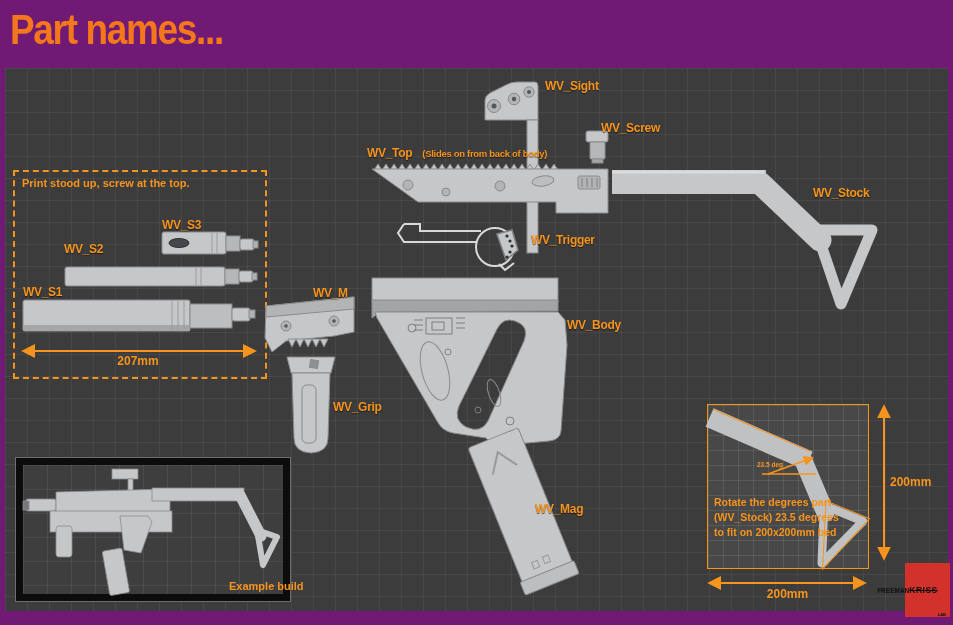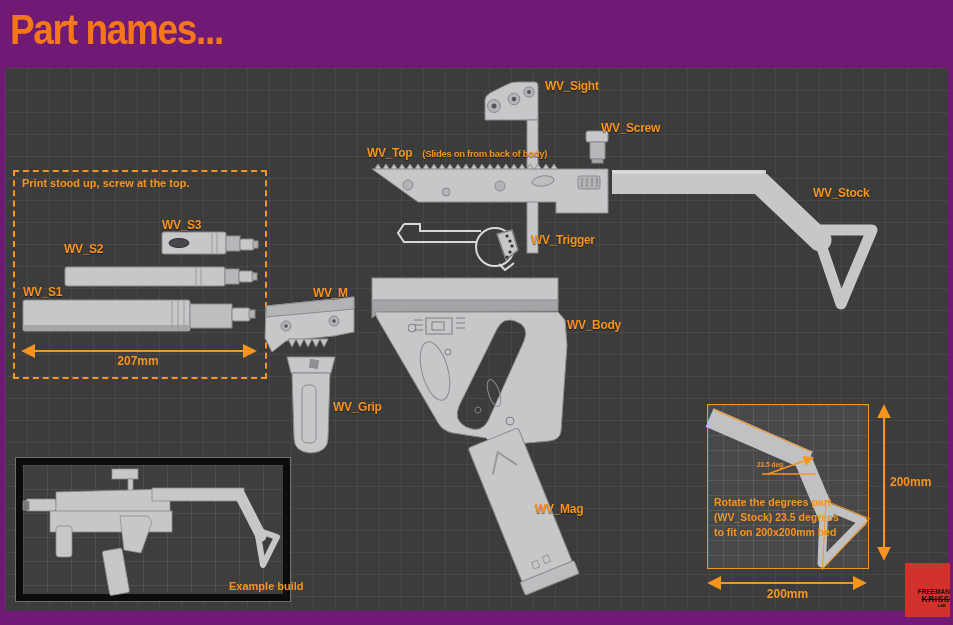--- a/index.html
+++ b/index.html
@@ -52,21 +52,21 @@
   .note-text{position:absolute;left:22px;top:177px;font-size:11px;font-weight:700;color:#F7941D;z-index:4;white-space:nowrap;}
   .dim{position:absolute;color:#F7941D;font-weight:700;font-size:12px;z-index:4;}
   .dim-207{left:13px;top:354px;width:250px;text-align:center;}
   .dim-200v{left:890px;top:475px;}
   .dim-200h{left:707px;top:587px;width:161px;text-align:center;}
   .rot-lines{position:absolute;left:714px;top:495px;z-index:4;color:#F7941D;font-weight:700;font-size:10.5px;line-height:15px;white-space:nowrap;}
   .angle-lbl{position:absolute;left:757px;top:461px;z-index:4;color:#F7941D;font-weight:700;font-size:6.5px;}
   .example-caption{position:absolute;left:220px;top:580px;z-index:4;color:#F7941D;font-weight:700;font-size:11px;margin-left:9px;}
   .logo{
     position:absolute;left:905px;top:563px;width:45px;height:54px;background:#D2322B;z-index:4;
-    display:flex;flex-direction:column;justify-content:flex-end;align-items:flex-end;padding-bottom:9px;box-sizing:border-box;
+    display:flex;flex-direction:row;justify-content:flex-end;align-items:center;box-sizing:border-box;
   }
   .logo .l1{color:#111;font-weight:700;font-size:6.5px;letter-spacing:0;line-height:7px;}
   .logo .l2{color:#111;font-weight:700;font-size:8.5px;line-height:8px;text-decoration:line-through;letter-spacing:.5px;}
   .logo .l3{color:#111;font-weight:700;font-size:4px;line-height:5px;align-self:flex-end;margin-right:4px;}
 </style>
 </head>
 <body>
 
 <div class="poster">
 

